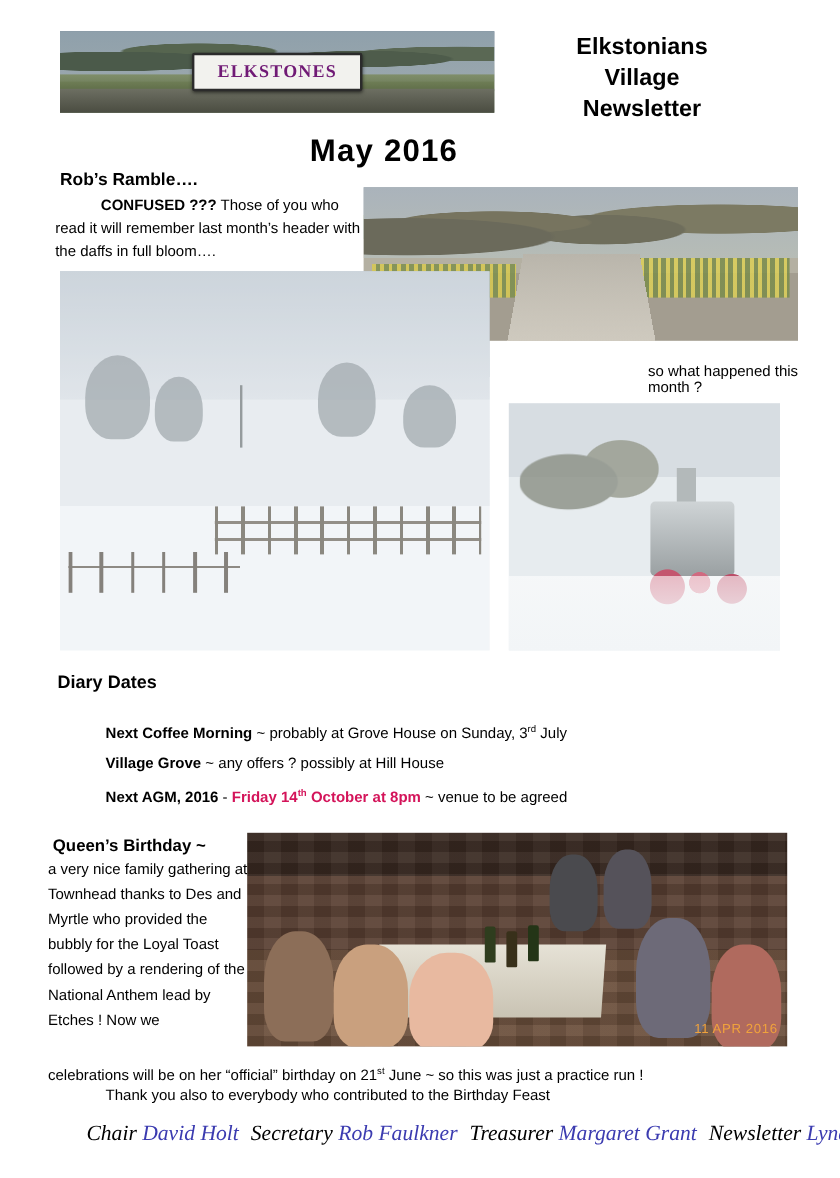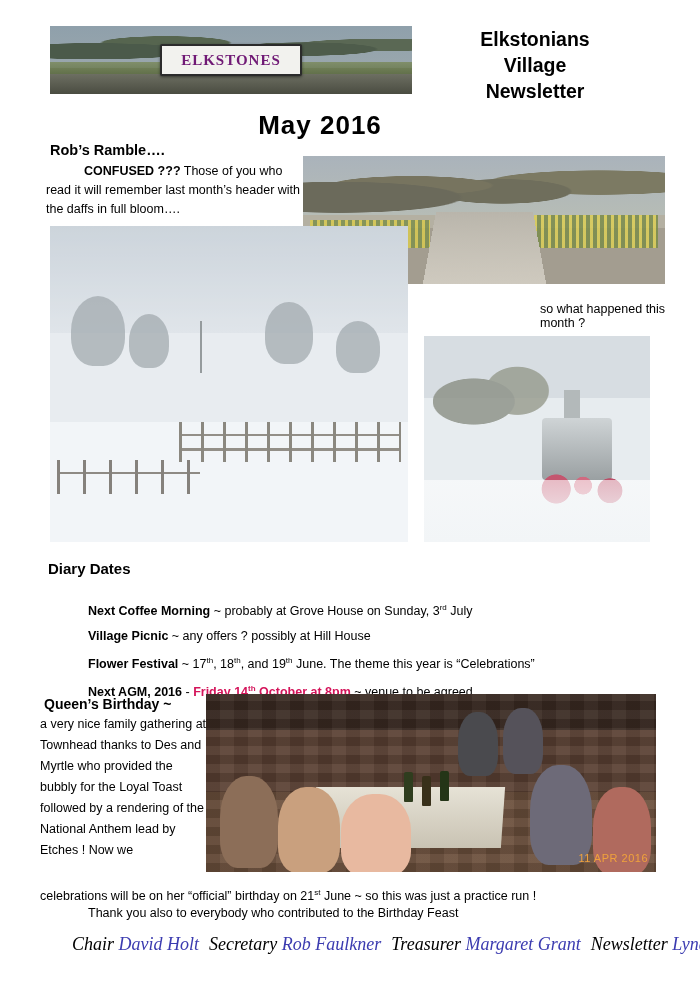--- a/index.html
+++ b/index.html
@@ -385,26 +385,23 @@
 
   <div class="diary-head">Diary Dates</div>
   <div class="diary-list">
 
     <div class="row">
       <b>Next Coffee Morning</b><span> ~ probably at Grove House on Sunday, 3</span><sup>rd</sup><span>  July</span>
     </div>
 
 
     <div class="row">
-      <b>Village Picnic</b><span> ~ any offers ?   possibly at Hill House</span>
+      <b>Village Grove</b><span> ~ any offers ?   possibly at Hill House</span>
     </div>
 
-    <div class="row">
-      <b>Flower Festival</b><span> ~ 17</span><sup>th</sup><span>, 18</span><sup>th</sup><span>, and 19</span><sup>th</sup><span> June.   The theme this year is “Celebrations”</span>
-    </div>
 
 
     <div class="row">
       <b>Next AGM, 2016</b><span>  -  </span><span class="red">Friday 14</span><sup class="red">th</sup><span class="red"> October at 8pm</span><span> ~ venue to be agreed</span>
     </div>
 
   </div>
 
   <div class="qb-head">Queen’s Birthday ~</div>
   <div class="qb-col">a very nice family gathering at Townhead thanks to Des and Myrtle who provided the bubbly for the Loyal Toast followed by a rendering of the National Anthem lead by Etches !   Now we</div>

